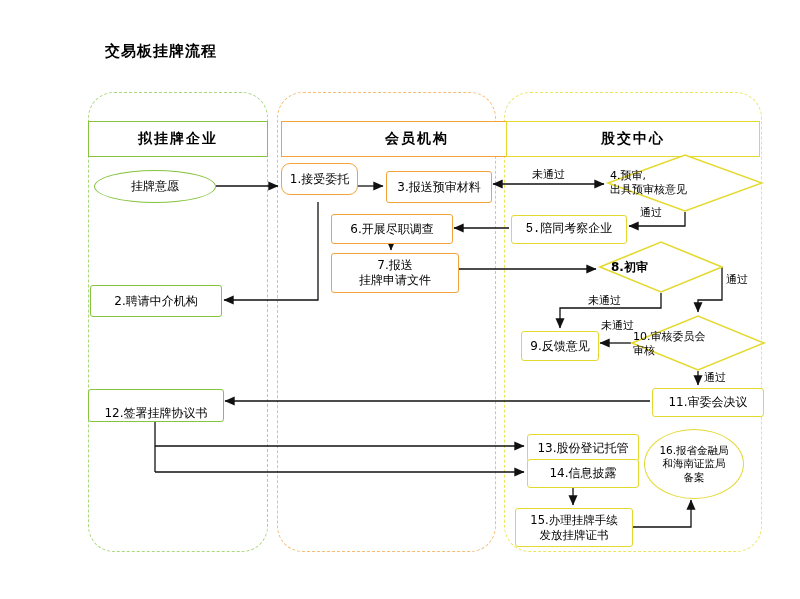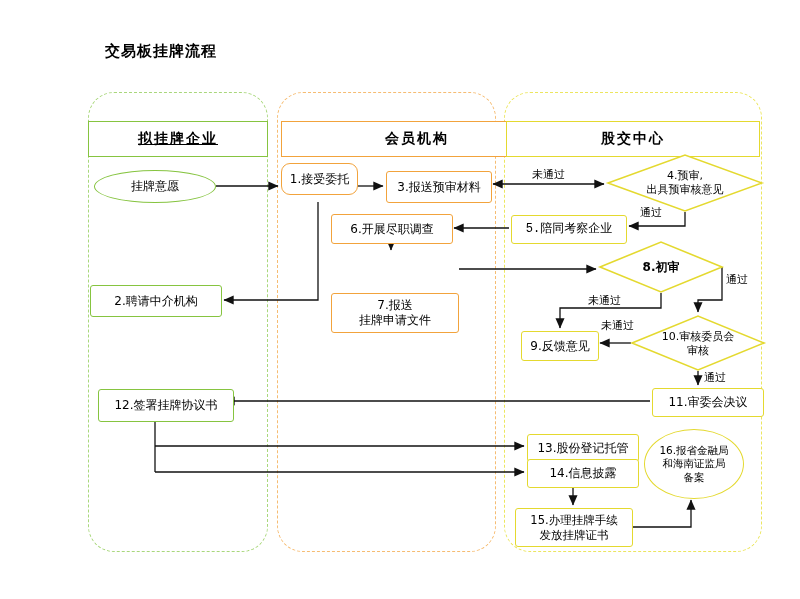--- a/index.html
+++ b/index.html
@@ -7,32 +7,32 @@
     position:relative;width:800px;height:599px;overflow:hidden;
     font-family:"DejaVu Sans","Liberation Sans",sans-serif;color:#000;
   }
   .title{position:absolute;left:105px;top:42px;font-size:15px;font-weight:bold;letter-spacing:1px;}
   .lane{position:absolute;border:1.6px dashed;border-radius:26px;background:transparent;}
   .lane-enterprise{border-color:var(--green-dash,#a9d77c);}
   .lane-member{border-color:var(--orange-dash,#f6bc72);}
   .lane-center{border-color:var(--yellow-dash,#ece65e);}
   .hdr{position:absolute;display:flex;align-items:center;justify-content:center;
        background:#fff;border:1.8px solid;font-size:14px;font-weight:bold;letter-spacing:2px;}
-  .hdr-enterprise{border-color:var(--green,#86c440);text-decoration:underline;}
+  .hdr-enterprise{border-color:var(--green,#86c440);}
   .hdr-member{border-color:var(--orange,#f2a33c);padding-left:31px;}
   .hdr-center{border-color:var(--yellow,#e4d92f);}
   .node{position:absolute;display:flex;flex-direction:column;align-items:center;justify-content:center;
         background:#fff;border:1.5px solid;border-radius:3px;font-size:12px;line-height:1.25;text-align:center;}
   .green{border-color:var(--green,#86c440);}
   .orange{border-color:var(--orange,#f2a33c);}
   .yellow{border-color:var(--yellow,#e4d92f);}
   .ellipse{border-radius:50%;}
   .small{font-size:10.5px;line-height:1.3;}
   .mid{font-size:11.5px;}
-  .dlabel{position:absolute;text-align:center;font-size:11px;line-height:1.25;pointer-events:none;}
+  .dlabel{position:absolute;text-align:left;font-size:11px;line-height:1.25;pointer-events:none;}
   .dlabel.big{font-size:12px;font-weight:bold;}
   .elabel{position:absolute;font-size:11px;}
   svg.connectors{position:absolute;left:0;top:0;}
   .edge{fill:none;stroke:#111;stroke-width:1.3px;}
   .diamond{fill:#fff;stroke:var(--yellow,#e4d92f);stroke-width:1.6px;}
 </style>
 </head>
 <body>
 
 <div class="title">交易板挂牌流程</div>
@@ -88,34 +88,34 @@
   </div>
 <div class="node orange" style="left:386px;top:171px;width:104px;height:30px;">
     <span>3.报送预审材料</span>
   </div>
 <div class="node yellow" style="left:511px;top:215px;width:114px;height:27px;font-family:Liberation Mono, monospace;">
     <span>5.陪同考察企业</span>
   </div>
 <div class="node orange" style="left:331px;top:214px;width:120px;height:28px;">
     <span>6.开展尽职调查</span>
   </div>
-<div class="node orange" style="left:331px;top:253px;width:126px;height:38px;margin-top:40px;">
+<div class="node orange" style="left:331px;top:253px;width:126px;height:38px;">
   <span>7.报送</span>
   <span>挂牌申请文件</span>
 </div>
 <div class="node green" style="left:90px;top:285px;width:130px;height:30px;">
     <span>2.聘请中介机构</span>
   </div>
 <div class="node yellow" style="left:521px;top:331px;width:76px;height:28px;">
     <span>9.反馈意见</span>
   </div>
 <div class="node yellow" style="left:652px;top:388px;width:110px;height:27px;">
     <span>11.审委会决议</span>
   </div>
-<div class="node green" style="left:98px;top:389px;width:134px;height:31px;">
+<div class="node green" style="left:88px;top:389px;width:134px;height:31px;justify-content:flex-end;">
     <span>12.签署挂牌协议书</span>
   </div>
 <div class="node yellow" style="left:527px;top:434px;width:110px;height:26px;">
     <span>13.股份登记托管</span>
   </div>
 <div class="node yellow" style="left:527px;top:459px;width:110px;height:27px;">
     <span>14.信息披露</span>
   </div>
 <div class="node yellow ellipse small" style="left:644px;top:429px;width:98px;height:68px;">
   <span>16.报省金融局</span>

